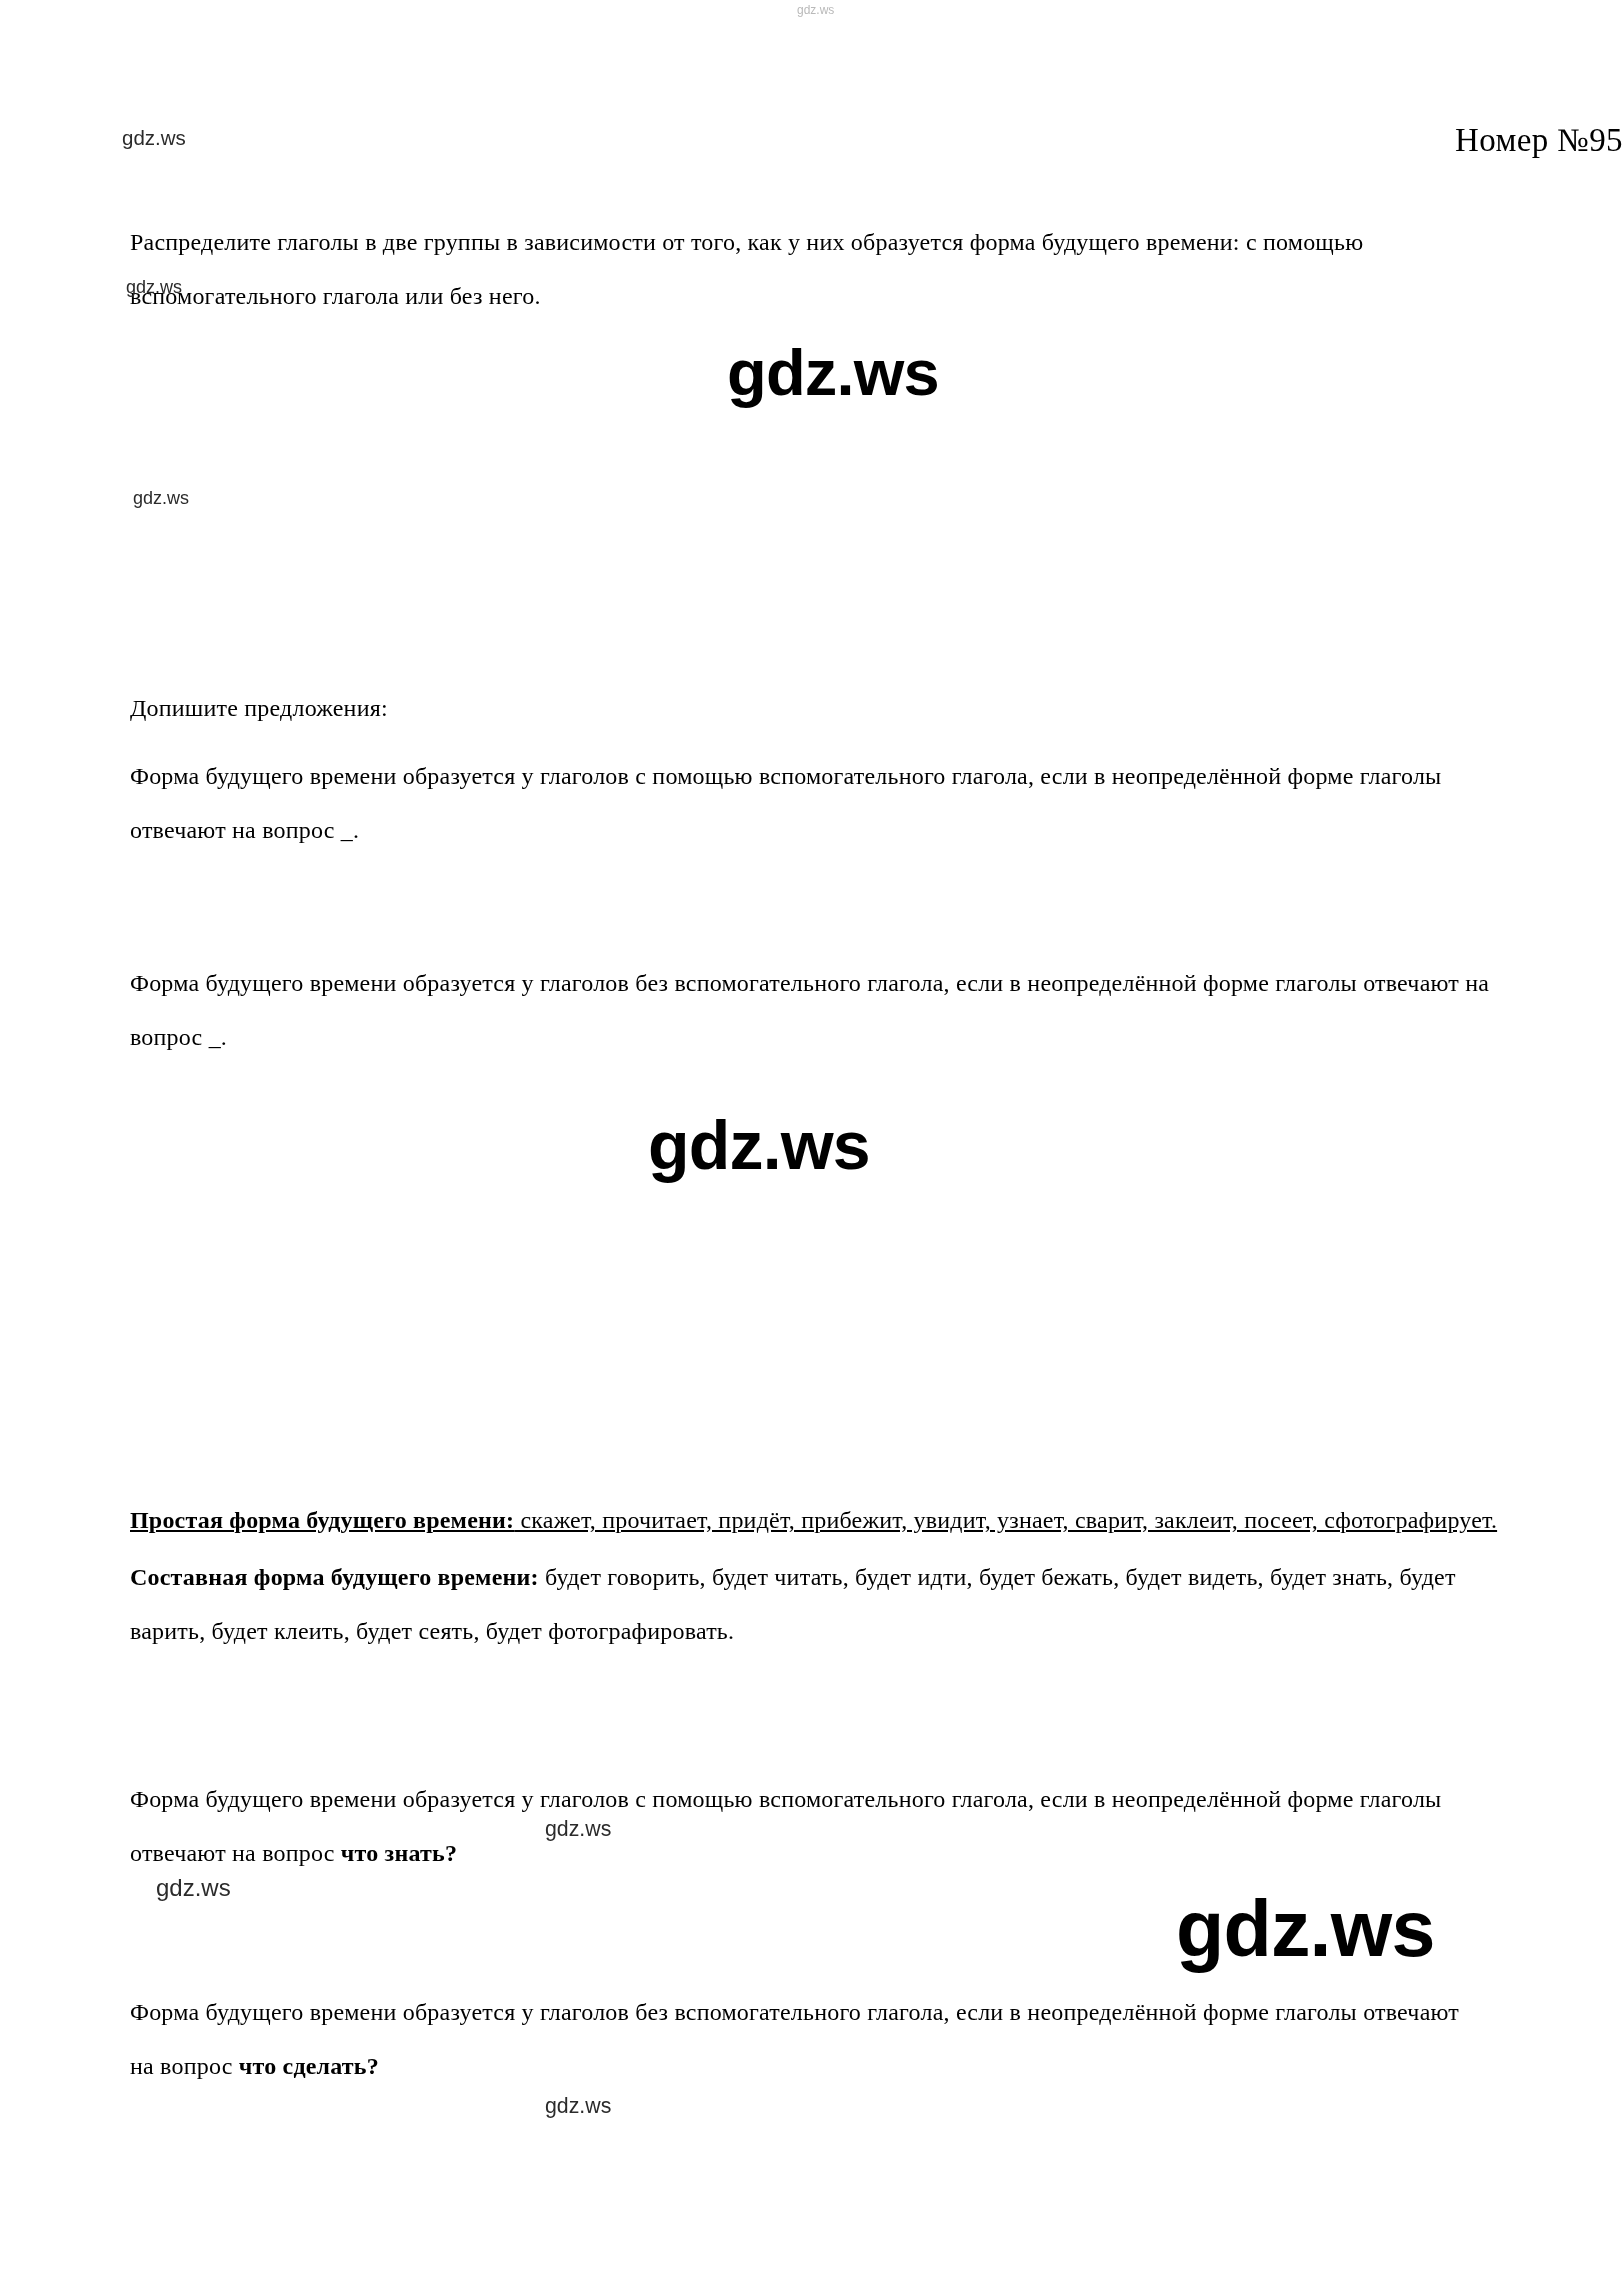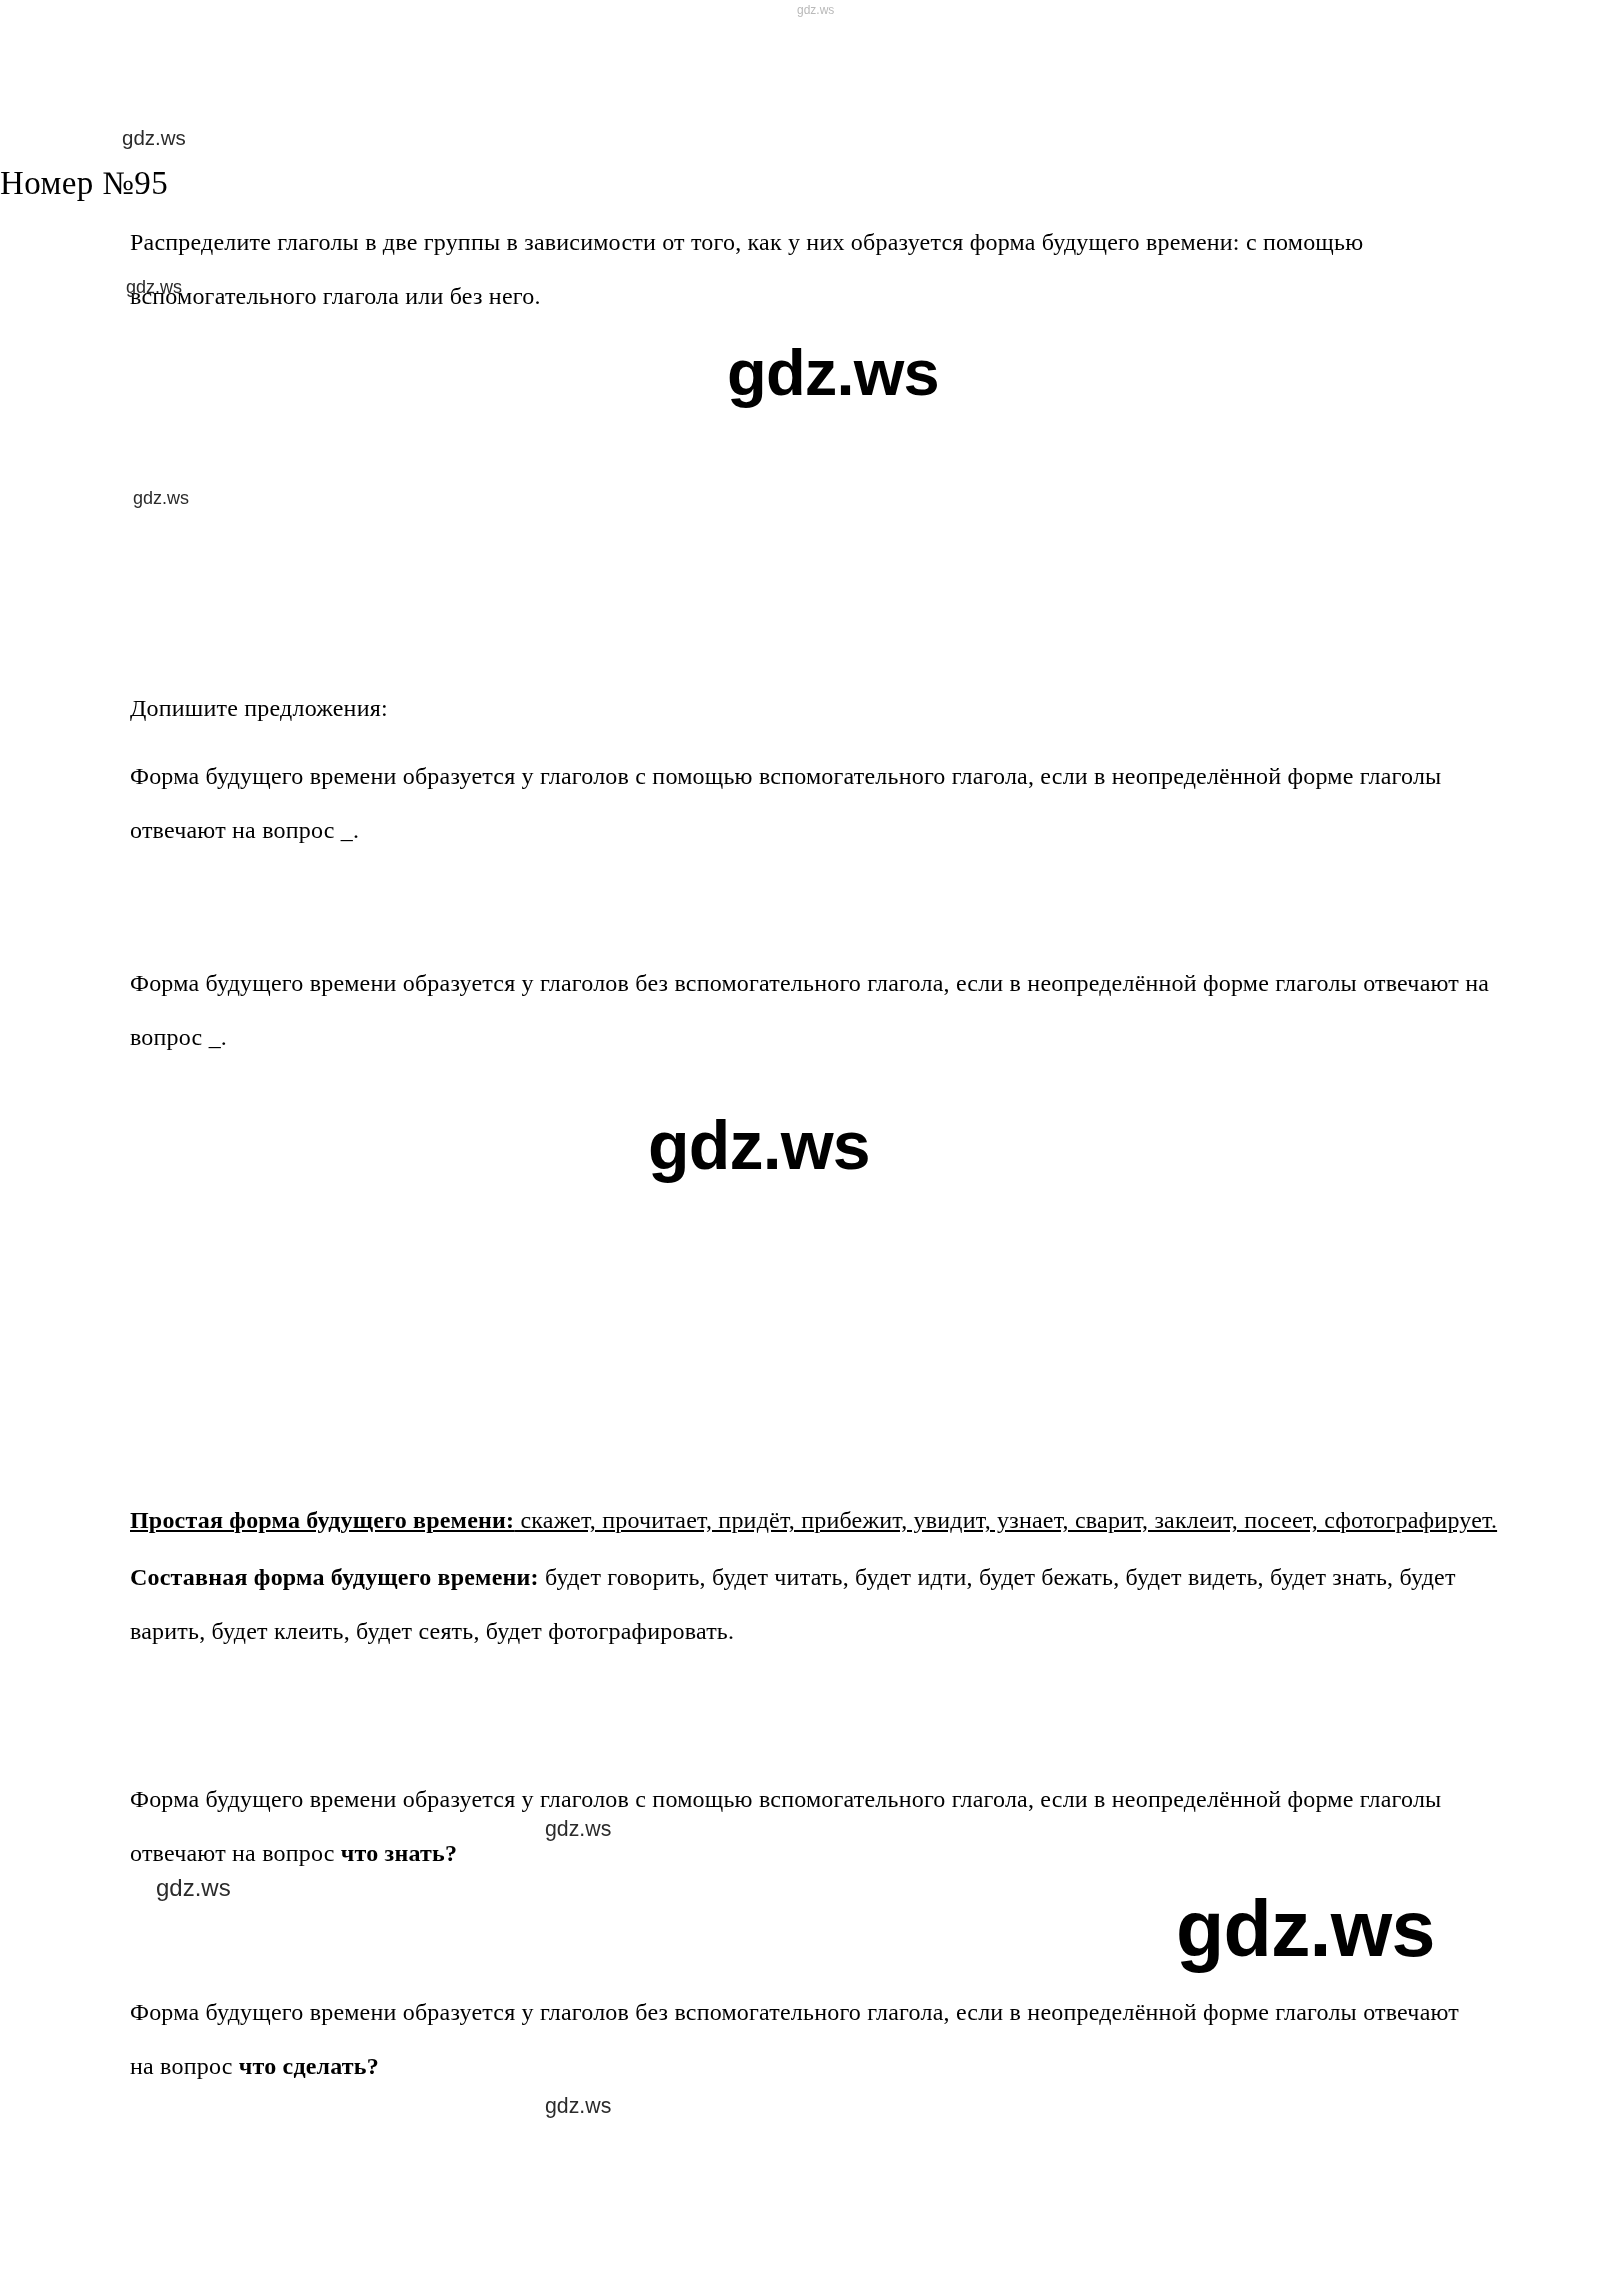--- a/index.html
+++ b/index.html
@@ -40,24 +40,23 @@
     font-family: "Liberation Sans", sans-serif;
     font-weight: bold;
     color: #000000;
     white-space: nowrap;
     letter-spacing: -0.8px;
   }
   
   .title {
     position: absolute;
     width: 100%;
-    text-align: left;
+    text-align: right;
     font-size: 33px;
     letter-spacing: 0.4px;
-    margin-top: 43px;
   }
   .para {
     position: absolute;
     font-size: 24px;
     line-height: 54px;
     letter-spacing: 0.2px;
   }
   .center-head {
     position: absolute;
     width: 100%;

